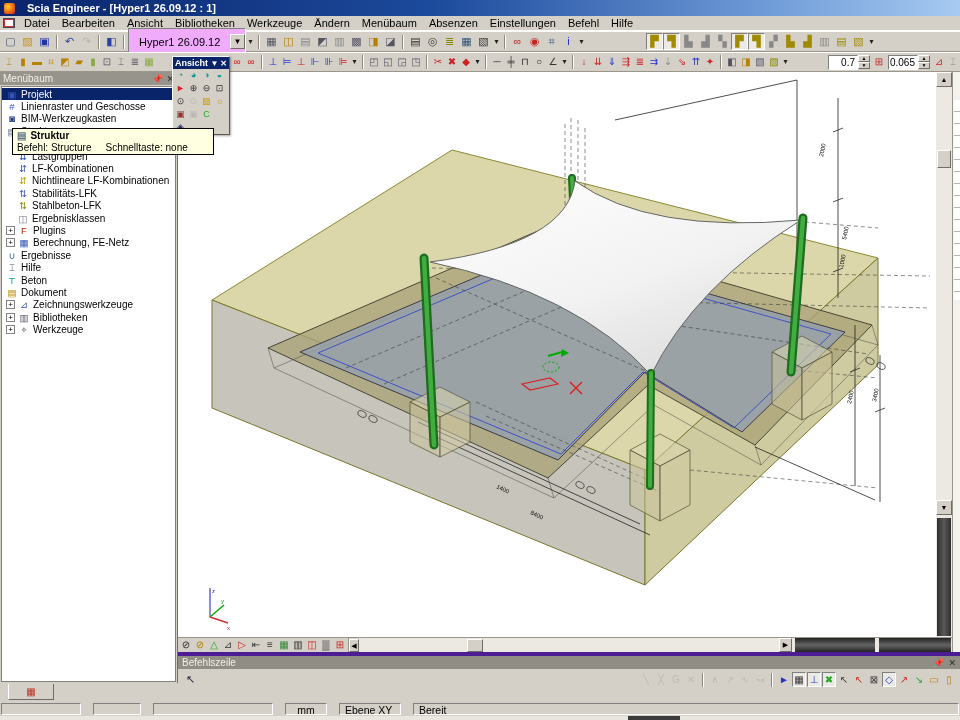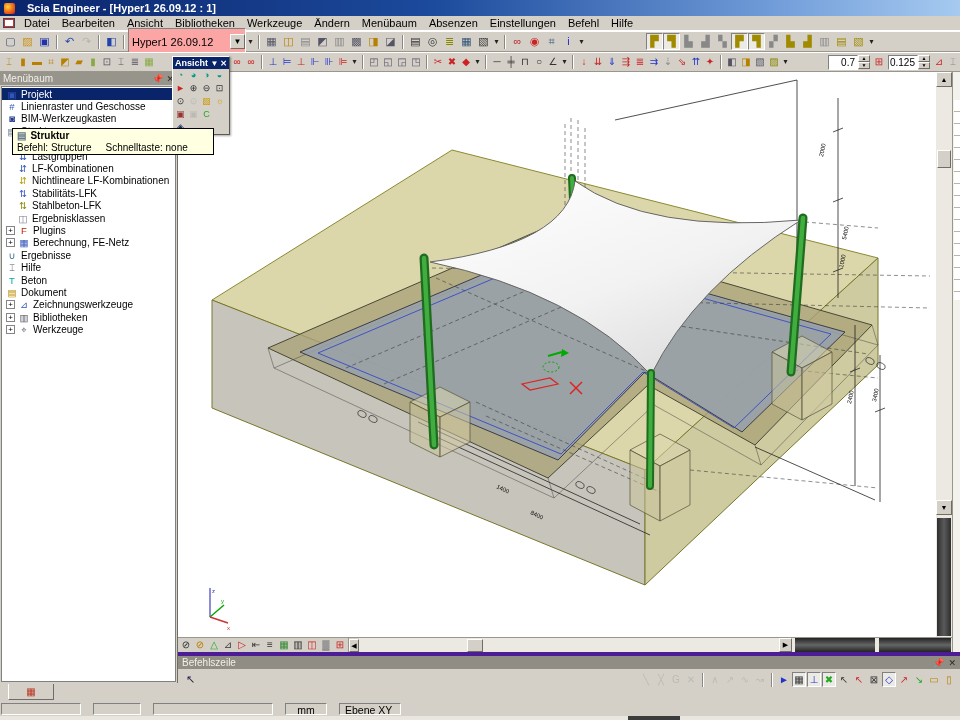--- a/index.html
+++ b/index.html
@@ -14,21 +14,21 @@
   
   .toolbar{position:absolute;left:0;width:960px;background:#d4d0c8;display:flex;align-items:center;border-top:1px solid #fff;border-bottom:1px solid #9a968c;padding-left:2px}
   .row1{top:31px;height:21px}
   .row2{top:52px;height:20px}
   .tbi{display:inline-flex;align-items:center;justify-content:center;width:17px;height:17px;font-size:11px;line-height:1;cursor:default;flex:none}
   .row2 .tbi,.bbar .tbi,.snaps .tbi{width:14px;height:15px;font-size:10px}
   .tbi.pressed{border:1px solid;border-color:#808080 #fff #fff #808080;background:#eceae4}
   .tbi.dis{opacity:.4}
   .tbi.drop{width:9px;font-size:8px;color:#222}
   .tsep{width:2px;height:14px;border-left:1px solid #8a887e;border-right:1px solid #fff;margin:0 3px;flex:none}
-  .combo{width:118px;height:27px;background:#fca5a5;border:1px solid;border-color:#808080 #fff #fff #808080;display:flex;align-items:center;padding-left:3px;font-size:11px;flex:none}
+  .combo{width:118px;height:27px;background:#f0abfc;border:1px solid;border-color:#808080 #fff #fff #808080;display:flex;align-items:center;padding-left:10px;font-size:11px;flex:none}
   .combo .carr{margin-left:auto;width:15px;height:15px;background:#d4d0c8;border:1px solid;border-color:#fff #6f6d66 #6f6d66 #fff;font-size:8px;display:flex;align-items:center;justify-content:center}
   .spin{display:flex;align-items:center;flex:none;margin:0 2px}
   .spinbox{width:30px;height:15px;background:#fff;border:1px solid;border-color:#808080 #fff #fff #808080;font-size:10px;text-align:right;padding:1px 2px 0 0}
   .spinarr{display:flex;flex-direction:column}
   .spinarr span{width:12px;height:7px;background:#d4d0c8;border:1px solid;border-color:#fff #6f6d66 #6f6d66 #fff;font-size:5px;line-height:5px;text-align:center}
   .spacer-palette{width:74px;flex:none}
   .flexsp{flex:1}
   
   .leftpanel{position:absolute;left:0;top:72px;width:178px;height:630px;background:#d4d0c8;border-right:1px solid #6f6d66}
   .panel-header{height:13px;background:#97948b;color:#f2f0ea;font-size:10px;display:flex;align-items:center;padding:0 3px;gap:3px}
@@ -256,21 +256,21 @@
     <span class="spinbox">0.7</span>
     <span class="spinarr">
         <span>▲</span>
         <span>▼</span>
       </span>
   </span>
   <span style="display:flex">
       <span class="tbi" style="color: rgb(204, 34, 34);">⊞</span>
     </span>
   <span class="spin">
-    <span class="spinbox">0.125</span>
+    <span class="spinbox">0.065</span>
     <span class="spinarr">
         <span>▲</span>
         <span>▼</span>
       </span>
   </span>
   <span style="display:flex">
       <span class="tbi" style="color: rgb(204, 34, 34);">⊿</span>
       <span class="tbi" style="color: rgb(136, 136, 136);">⌶</span>
     </span>
 </div>
@@ -583,20 +583,21 @@
       </span>
   </div>
 </div>
 
 <div class="statusbar">
   <span class="scell" style="width:80px"></span>
   <span class="scell" style="width:48px"></span>
   <span class="scell" style="width:120px"></span>
   <span class="scell" style="width:42px;text-align:center">mm</span>
   <span class="scell" style="width:62px">Ebene XY</span>
+  <span class="scell" style="flex:1">Bereit</span>
 </div>
 <div class="bottomstrip">
     <span class="dk"></span>
   </div>
 
 <div class="palette">
   <div class="phead">
     <span>Ansicht</span>
     <span class="phbtn">▼</span>
     <span class="phbtn2">✕</span>

